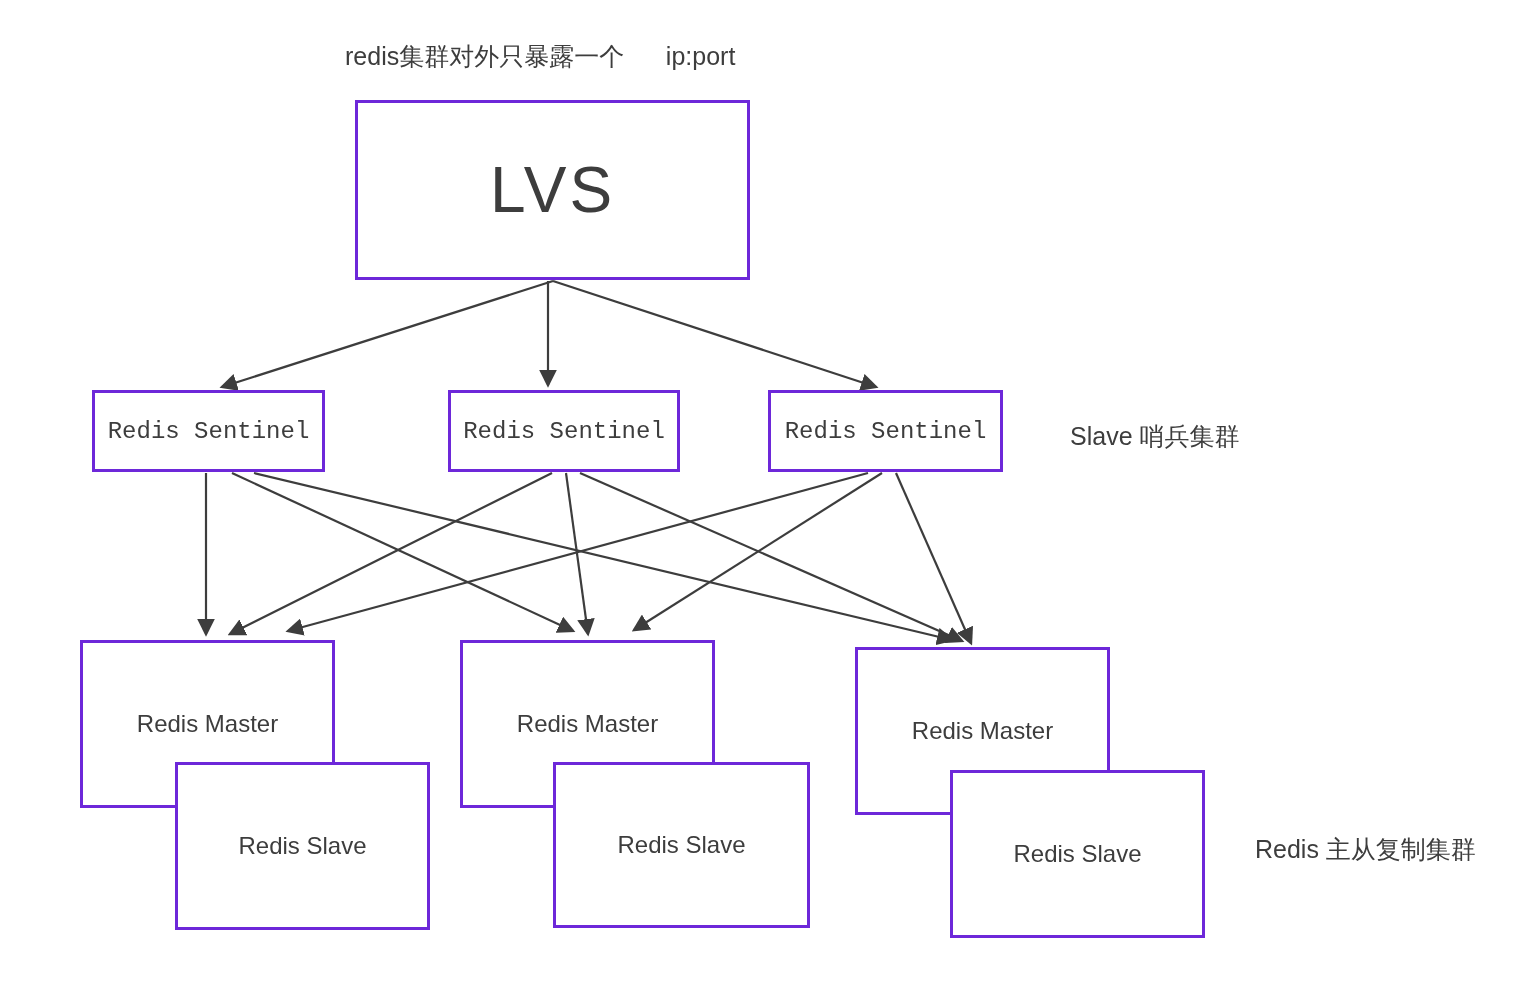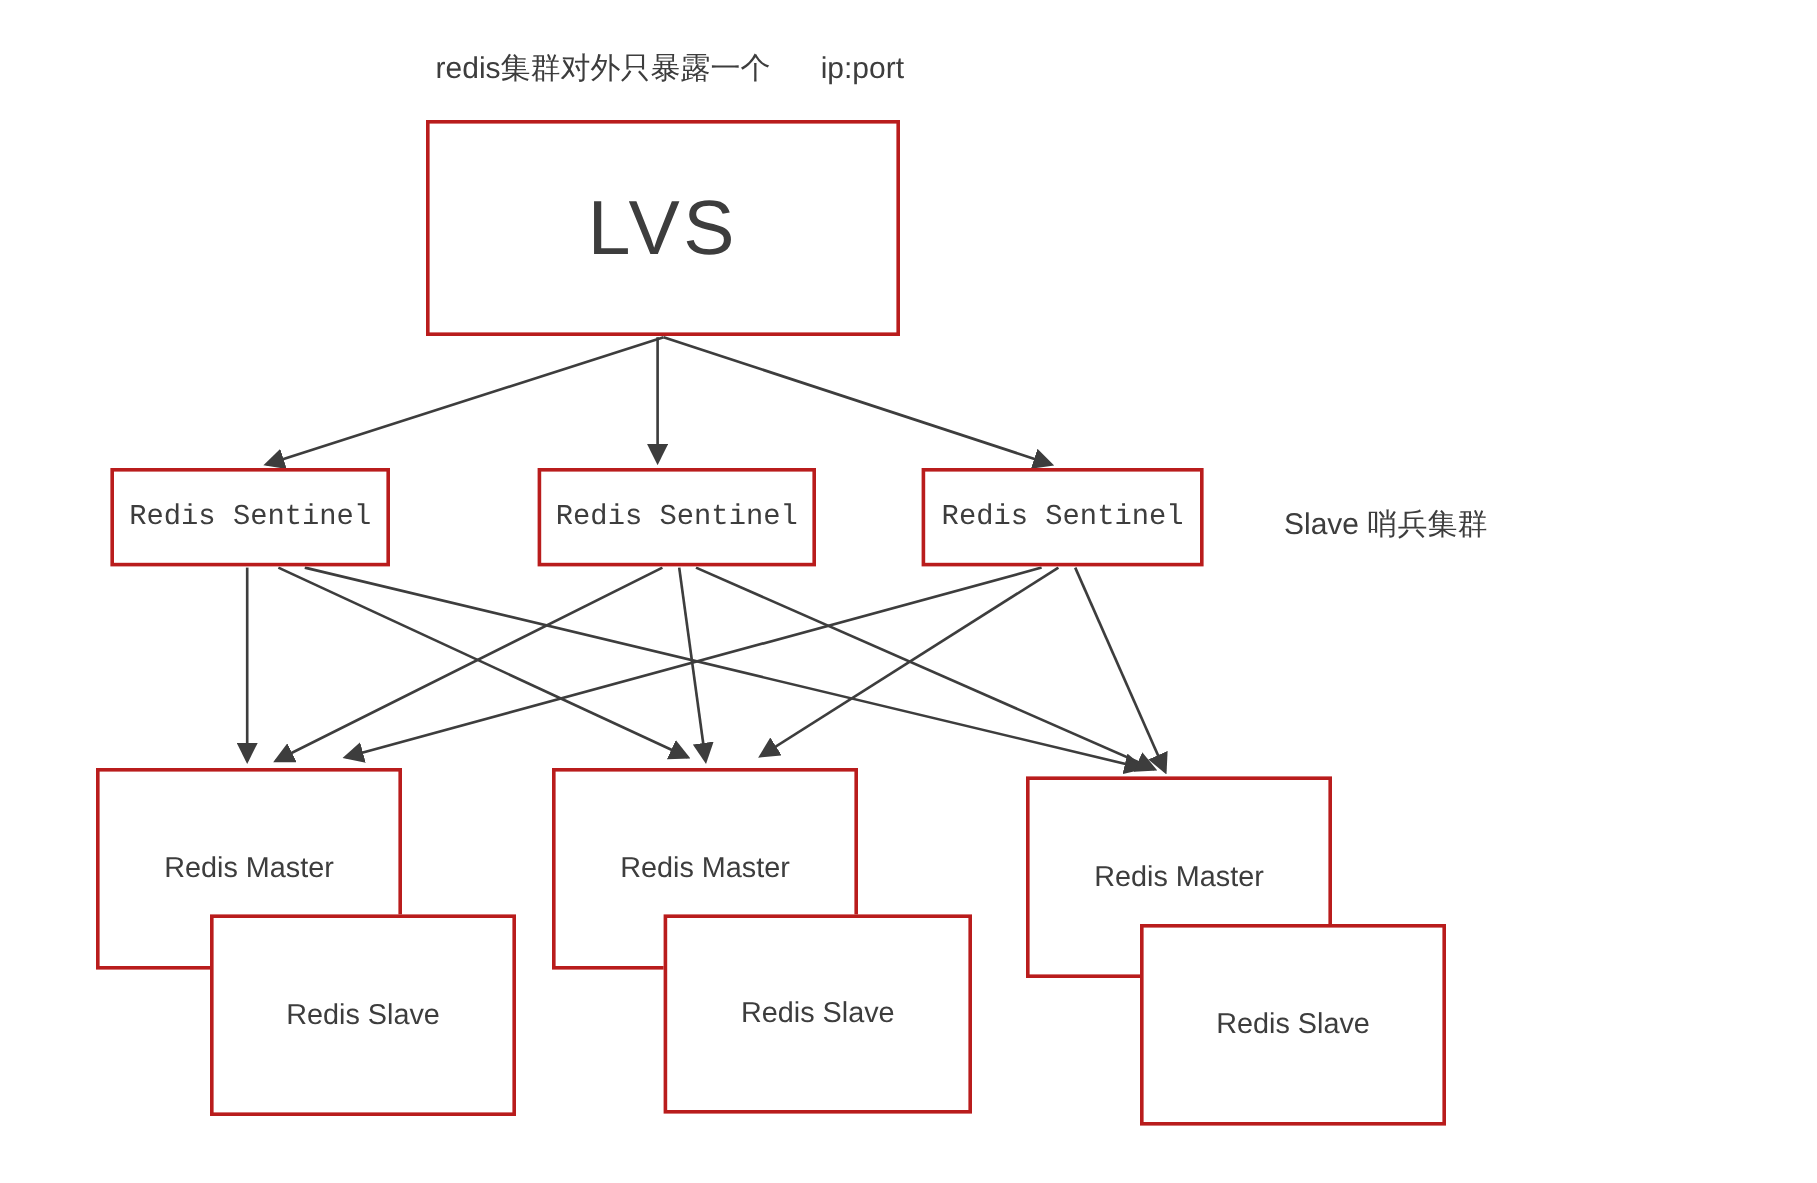--- a/index.html
+++ b/index.html
@@ -17,21 +17,21 @@
   }
   .arrows {
     position: absolute;
     left: 0;
     top: 0;
     z-index: 1;
   }
   .box {
     position: absolute;
     box-sizing: border-box;
-    border: 3px solid #b91c1c;
+    border: 3px solid #6d28d9;
     background: #ffffff;
     display: flex;
     align-items: center;
     justify-content: center;
     color: #3d3d3d;
     z-index: 2;
   }
   .box.slave {
     z-index: 3;
   }
@@ -51,21 +51,21 @@
   .slave1 { left: 175px; top: 762px; width: 255px; height: 168px; }
   .slave2 { left: 553px; top: 762px; width: 257px; height: 166px; }
   .slave3 { left: 950px; top: 770px; width: 255px; height: 168px; }
   .caption {
     position: absolute;
     color: #3d3d3d;
     font-size: 25px;
     white-space: pre;
     z-index: 2;
   }
-  .diagram-title { left: 363px; top: 40px; }
+  .diagram-title { left: 345px; top: 40px; }
   .label-sentinel-cluster { left: 1070px; top: 420px; }
   .label-replication-cluster { left: 1255px; top: 833px; }
 </style>
 </head>
 <body>
 
 <div class="canvas">
 
   <div class="caption diagram-title">redis集群对外只暴露一个      ip:port</div>
 
@@ -123,14 +123,15 @@
   <div class="box slave slave1">
     <span>Redis Slave</span>
   </div>
   <div class="box slave slave2">
     <span>Redis Slave</span>
   </div>
   <div class="box slave slave3">
     <span>Redis Slave</span>
   </div>
 
+  <div class="caption label-replication-cluster">Redis 主从复制集群</div>
 
 </div>
 
 </body></html>

